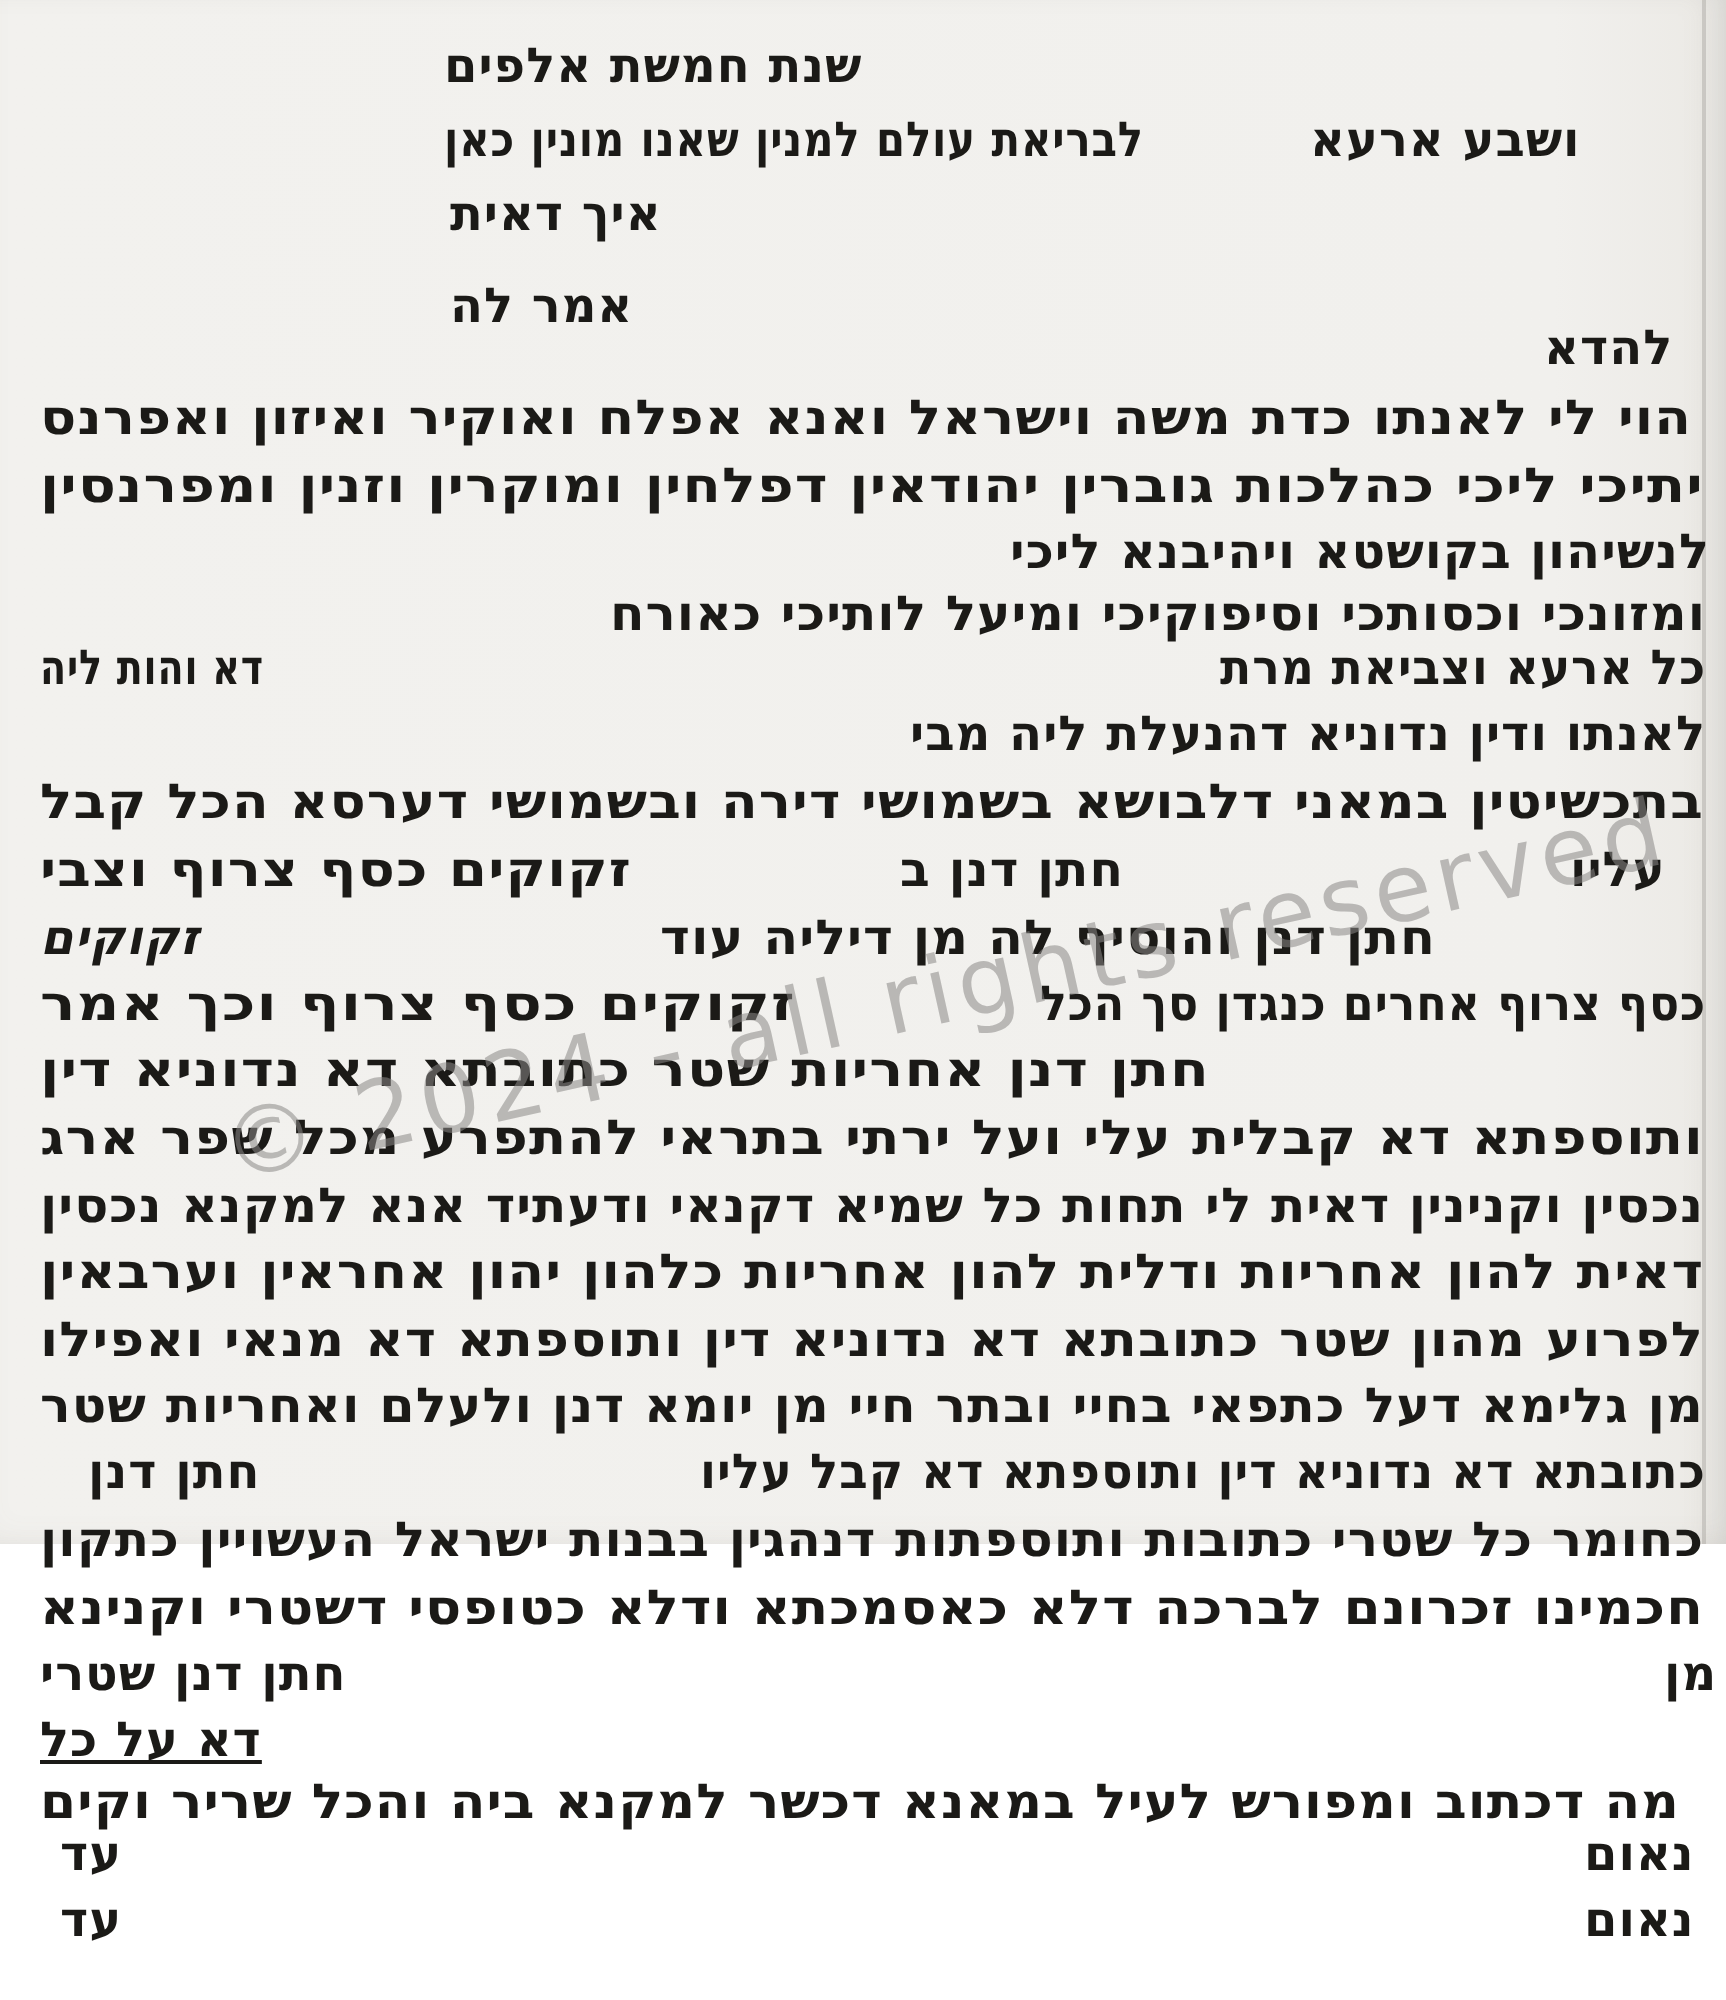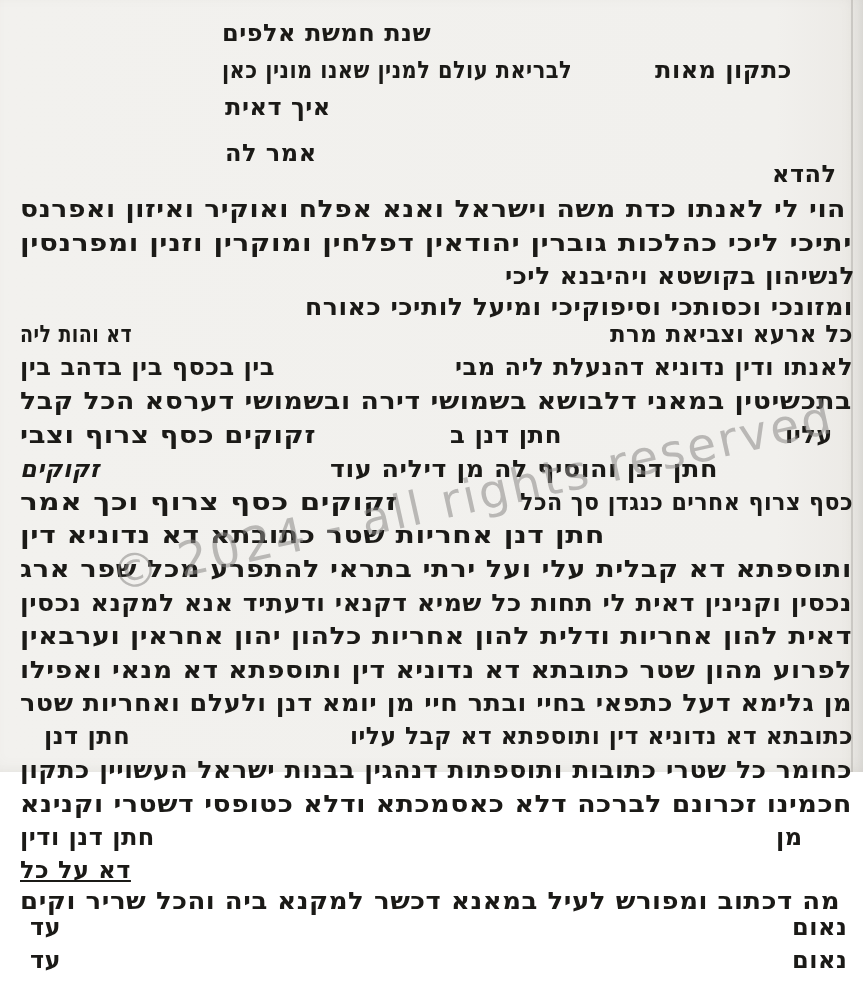--- a/index.html
+++ b/index.html
@@ -58,53 +58,52 @@
     user-select: none;
   }
 </style>
 </head>
 <body>
 
 <div class="page">
   <div class="scan-line"></div>
   <div class="ketubah-text">
       <span class="line-seg" style="left: 222px; top: 20px;">שנת חמשת אלפים</span>
-      <span class="line-seg" style="left: 655px; top: 57px;">כתקון מאות</span>
+      <span class="line-seg" style="left: 655px; top: 57px;">ושבע ארעא</span>
       <span class="line-seg" style="left: 222px; top: 57px; transform: scaleX(0.8713);">לבריאת עולם למנין שאנו מונין כאן</span>
       <span class="line-seg" style="left: 225px; top: 94px;">איך דאית</span>
       <span class="line-seg" style="left: 225px; top: 140px;">אמר לה</span>
       <span class="line-seg" style="left: 772px; top: 161px;">להדא</span>
       <span class="line-seg" style="left: 20px; top: 196px; transform: scaleX(1.1117);">הוי לי לאנתו כדת משה וישראל ואנא אפלח ואוקיר ואיזון ואפרנס</span>
       <span class="line-seg" style="left: 20px; top: 230px; transform: scaleX(1.162);">יתיכי ליכי כהלכות גוברין יהודאין דפלחין ומוקרין וזנין ומפרנסין</span>
       <span class="line-seg" style="left: 505px; top: 263px; transform: scaleX(1.033);">לנשיהון בקושטא ויהיבנא ליכי</span>
       <span class="line-seg" style="left: 305px; top: 294px; transform: scaleX(1.0467);">ומזונכי וכסותכי וסיפוקיכי ומיעל לותיכי כאורח</span>
       <span class="line-seg" style="left: 610px; top: 321px; transform: scaleX(0.952);">כל ארעא וצביאת מרת</span>
       <span class="line-seg" style="left: 20px; top: 321px; transform: scaleX(0.793);">דא והות ליה</span>
       <span class="line-seg" style="left: 455px; top: 354px; transform: scaleX(1.0023);">לאנתו ודין נדוניא דהנעלת ליה מבי</span>
-      <span class="line-seg" style="left: 20px; top: 354px; transform: scaleX(1.0025);">בין בכסף בין בדהב בין</span>
       <span class="line-seg" style="left: 20px; top: 388px; transform: scaleX(1.1123);">בתכשיטין במאני דלבושא בשמושי דירה ובשמושי דערסא הכל קבל</span>
       <span class="line-seg" style="left: 762px; top: 422px; margin-left: 23px;">עליו</span>
       <span class="line-seg" style="left: 450px; top: 422px; transform: scaleX(1.0163);">חתן דנן ב</span>
       <span class="line-seg" style="left: 20px; top: 422px; transform: scaleX(1.146);">זקוקים כסף צרוף וצבי</span>
       <span class="line-seg" style="left: 330px; top: 456px; transform: scaleX(1.0595);">חתן דנן והוסיף לה מן דיליה עוד</span>
       <span class="line-seg" style="left: 20px; top: 456px; font-style: italic;">זקוקים</span>
       <span class="line-seg" style="left: 520px; top: 489px; transform: scaleX(0.9239);">כסף צרוף אחרים כנגדן סך הכל</span>
       <span class="line-seg" style="left: 20px; top: 489px; transform: scaleX(1.2291);">זקוקים כסף צרוף וכך אמר</span>
       <span class="line-seg" style="left: 20px; top: 522px; transform: scaleX(1.1753);">חתן דנן אחריות שטר כתובתא דא נדוניא דין</span>
       <span class="line-seg" style="left: 20px; top: 556px; transform: scaleX(1.1354);">ותוספתא דא קבלית עלי ועל ירתי בתראי להתפרע מכל שפר ארג</span>
       <span class="line-seg" style="left: 20px; top: 590px; transform: scaleX(1.0468);">נכסין וקנינין דאית לי תחות כל שמיא דקנאי ודעתיד אנא למקנא נכסין</span>
       <span class="line-seg" style="left: 20px; top: 623px; transform: scaleX(1.1181);">דאית להון אחריות ודלית להון אחריות כלהון יהון אחראין וערבאין</span>
       <span class="line-seg" style="left: 20px; top: 657px; transform: scaleX(1.1068);">לפרוע מהון שטר כתובתא דא נדוניא דין ותוספתא דא מנאי ואפילו</span>
       <span class="line-seg" style="left: 20px; top: 690px; transform: scaleX(1.0601);">מן גלימא דעל כתפאי בחיי ובתר חיי מן יומא דנן ולעלם ואחריות שטר</span>
       <span class="line-seg" style="left: 350px; top: 723px; transform: scaleX(0.9712);">כתובתא דא נדוניא דין ותוספתא דא קבל עליו</span>
       <span class="line-seg" style="left: 20px; top: 723px; margin-left: 24px;">חתן דנן</span>
       <span class="line-seg" style="left: 20px; top: 757px; transform: scaleX(1.0487);">כחומר כל שטרי כתובות ותוספתות דנהגין בבנות ישראל העשויין כתקון</span>
       <span class="line-seg" style="left: 20px; top: 791px; transform: scaleX(1.1124);">חכמינו זכרונם לברכה דלא כאסמכתא ודלא כטופסי דשטרי וקנינא</span>
-      <span class="line-seg" style="left: 776px; top: 824px;">מן</span>
-      <span class="line-seg" style="left: 20px; top: 824px; transform: scaleX(1.0013);">חתן דנן ודין</span>
+      <span class="line-seg" style="left: 832px; top: 824px;">מן</span>
+      <span class="line-seg" style="left: 20px; top: 824px; transform: scaleX(1.0013);">חתן דנן שטרי</span>
       <span class="line-seg" style="left: 20px; top: 857px; text-decoration: underline;">דא על כל</span>
       <span class="line-seg" style="left: 20px; top: 888px; transform: scaleX(1.0822);">מה דכתוב ומפורש לעיל במאנא דכשר למקנא ביה והכל שריר וקים</span>
       <span class="line-seg" style="left: 792px; top: 914px;">נאום</span>
       <span class="line-seg" style="left: 30px; top: 914px;">עד</span>
       <span class="line-seg" style="left: 792px; top: 947px;">נאום</span>
       <span class="line-seg" style="left: 30px; top: 947px;">עד</span>
     </div>
   <div class="watermark">© 2024 - all rights reserved</div>
 </div>
 

